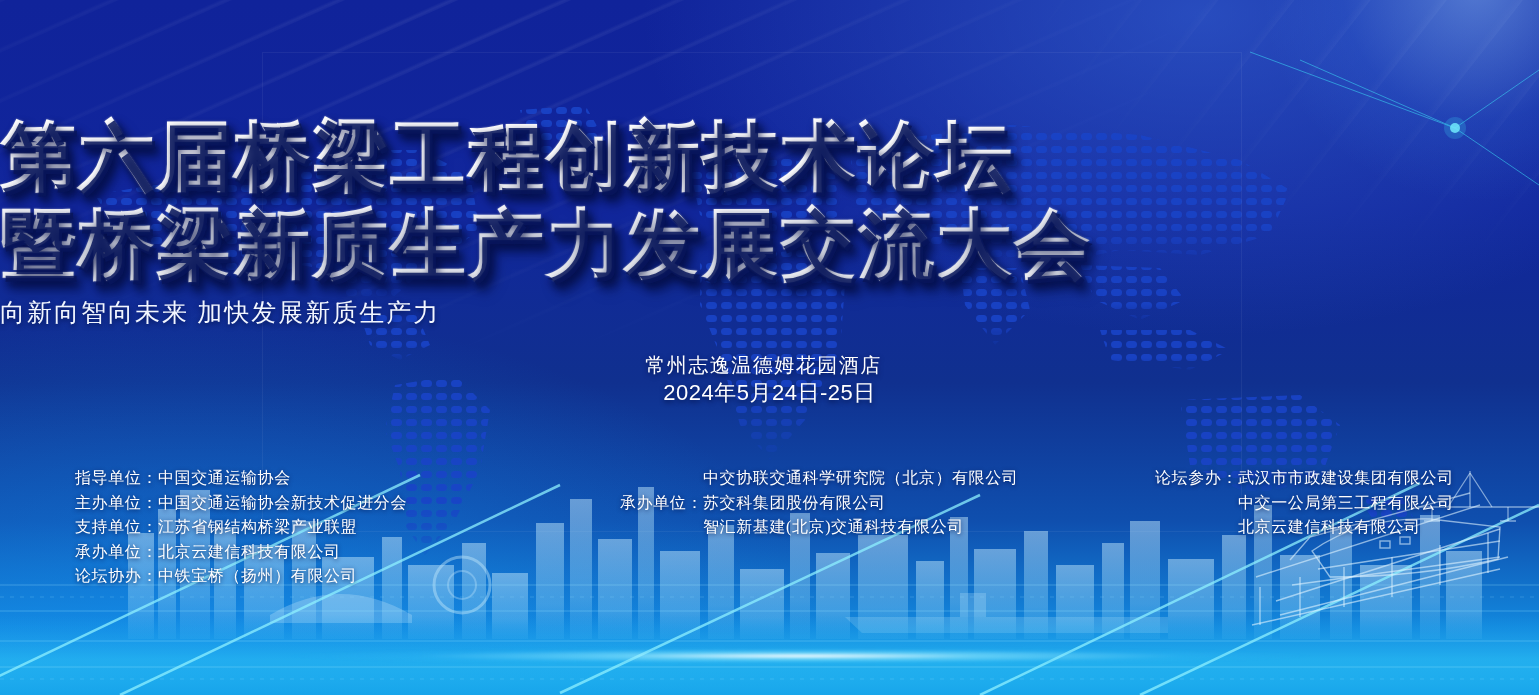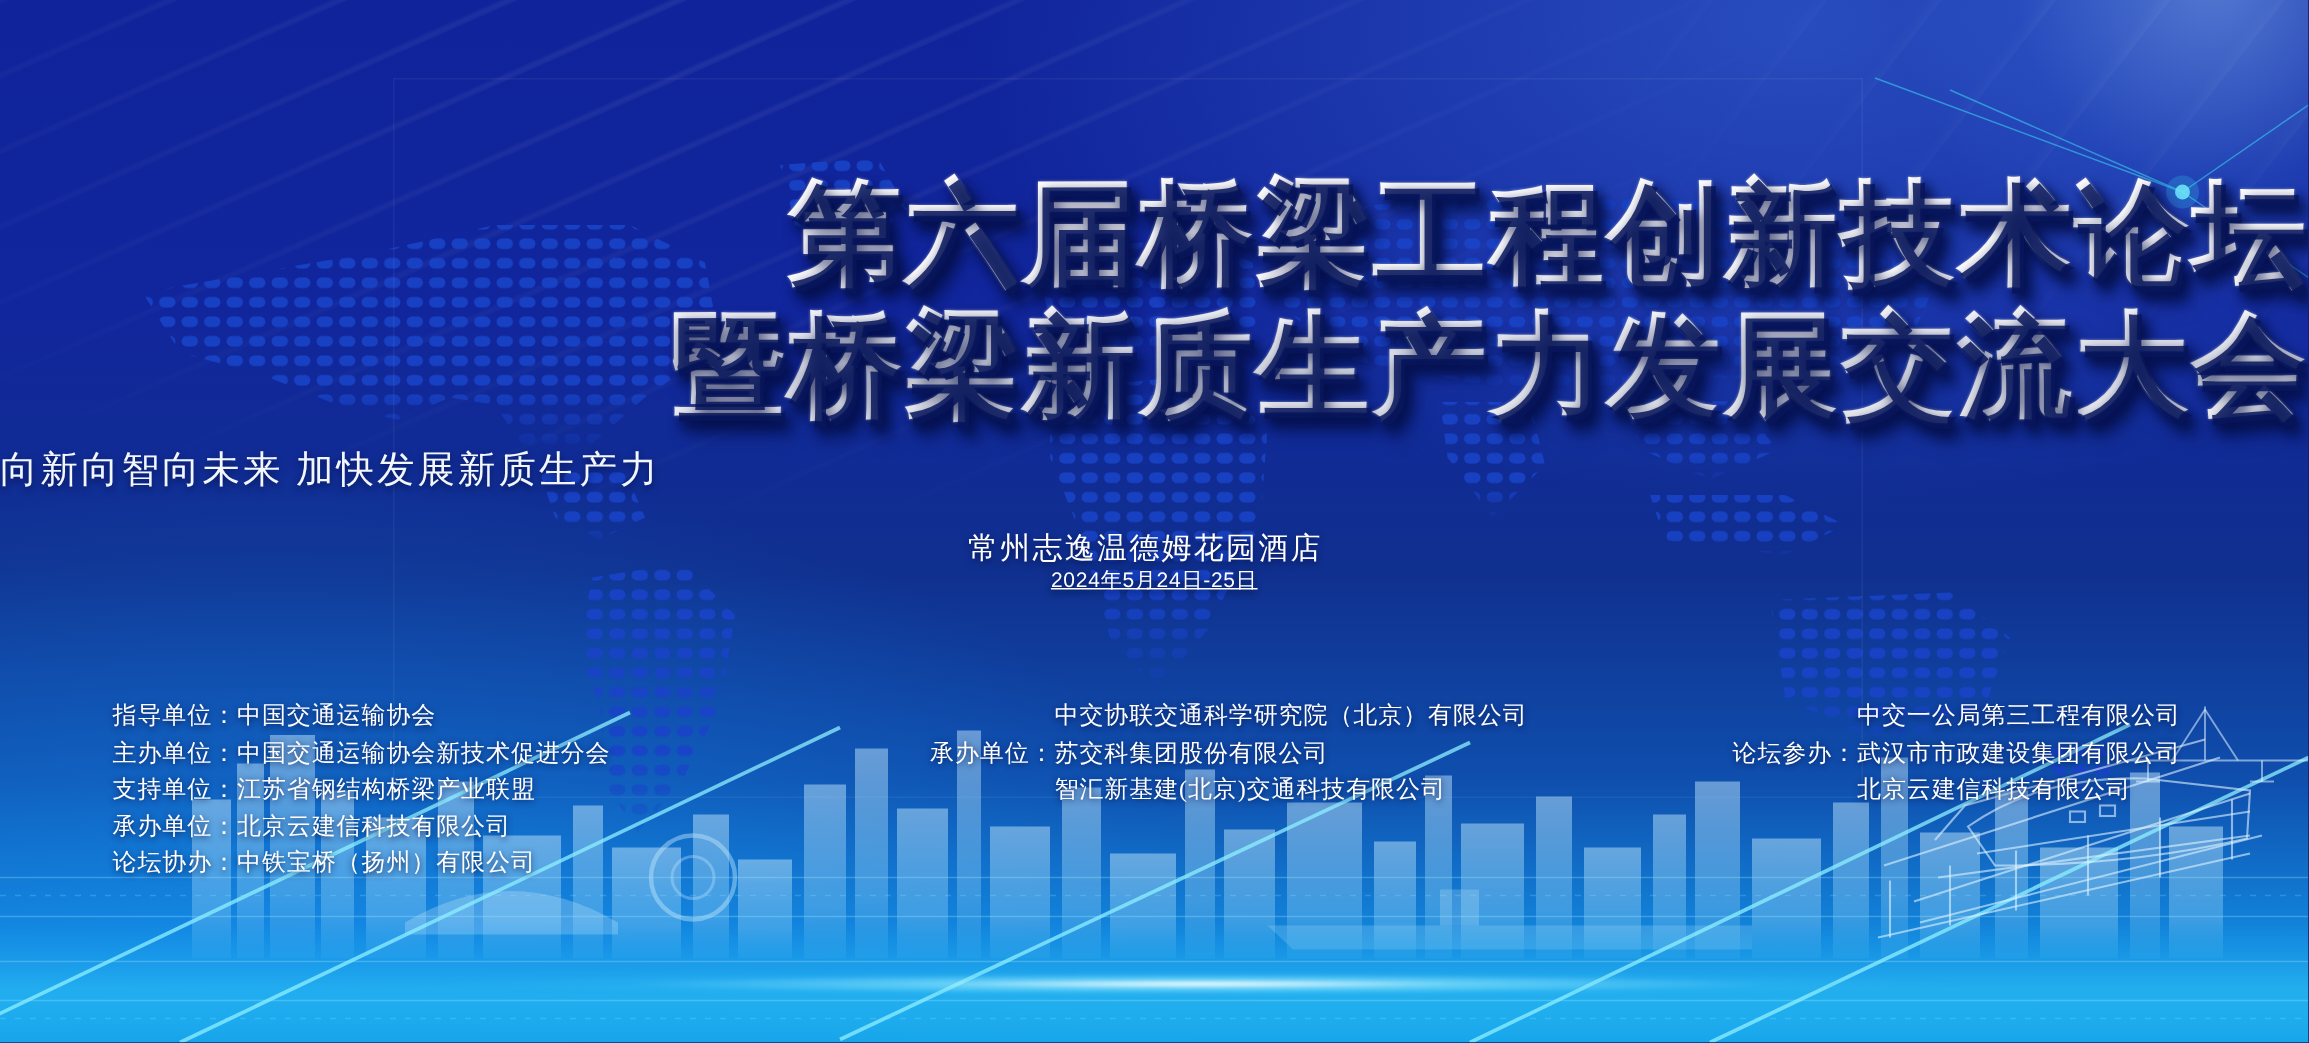--- a/index.html
+++ b/index.html
@@ -55,36 +55,35 @@
   .framebox{
     position:absolute;left:262px;top:52px;width:980px;height:480px;
     border:1px solid rgba(255,255,255,0.055);
   }
 
   
   .content{position:absolute;inset:0;}
 
   .title{
     position:absolute;left:0;right:0;top:112px;
-    text-align:right;
+    text-align:left;
     font-weight:700;
     font-size:76px;
     line-height:88px;
     letter-spacing:2px;
     color:#ffffff;
     text-shadow:
        3px 4px 0 rgba(8,22,92,.85),
        5px 7px 9px rgba(4,14,70,.75),
        0 0 2px rgba(255,255,255,.5);
     background:linear-gradient(180deg,#ffffff 0%,#ffffff 42%,#e7eaf2 58%,#b9c0cf 78%,#ffffff 100%);
     -webkit-background-clip:text;
             background-clip:text;
     -webkit-text-fill-color:transparent;
     filter:drop-shadow(4px 6px 4px rgba(5,16,78,.85));
-    padding-left:24px;
   }
   .title .l2{display:block;}
 
   .slogan{
     position:absolute;left:0;right:0;top:296px;
     text-align:left;
     font-size:25px;
     letter-spacing:2px;
     color:#f2f6ff;
     text-shadow:0 2px 5px rgba(4,16,70,.8);
@@ -93,26 +92,25 @@
     position:absolute;left:0;right:12px;top:352px;
     text-align:center;
     font-size:20px;
     letter-spacing:1.5px;
     color:#ffffff;
     text-shadow:0 2px 5px rgba(4,16,70,.85);
   }
   .date{
     position:absolute;left:0;right:0;top:378px;
     text-align:center;
-    font-size:14px;
+    font-size:22px;
     letter-spacing:.5px;
     color:#ffffff;
     font-family:"Liberation Sans","DejaVu Sans",sans-serif;
     text-shadow:0 2px 5px rgba(4,16,70,.85);
-    text-decoration:underline;
   }
 
   
   .orgs{position:absolute;left:0;top:466px;width:100%;height:130px;}
   .col{position:absolute;font-size:16px;line-height:24.5px;color:#ffffff;
        text-shadow:0 1px 4px rgba(4,16,70,.85);letter-spacing:.6px;white-space:nowrap;}
   .col-left{left:75px;}
   .col-center{left:620px;}
   .col-right{left:1155px;}
   .org-row{display:block;}
@@ -339,24 +337,24 @@
         <span class="org-row">
           <span class="lbl">承办单位：</span><span class="val">苏交科集团股份有限公司</span>
         </span>
         <span class="org-row">
           <span class="lbl ghost">承办单位：</span><span class="val">智汇新基建(北京)交通科技有限公司</span>
         </span>
       </div>
 
       <div class="col col-right">
         <span class="org-row">
+          <span class="lbl">论坛参办：</span><span class="val">武汉市市政建设集团有限公司</span>
+        </span>
+        <span class="org-row">
           <span class="lbl ghost">论坛参办：</span><span class="val">中交一公局第三工程有限公司</span>
-        </span>
-        <span class="org-row">
-          <span class="lbl">论坛参办：</span><span class="val">武汉市市政建设集团有限公司</span>
         </span>
         <span class="org-row">
           <span class="lbl ghost">论坛参办：</span><span class="val">北京云建信科技有限公司</span>
         </span>
       </div>
 
     </div>
   </div>
 </div>
 

